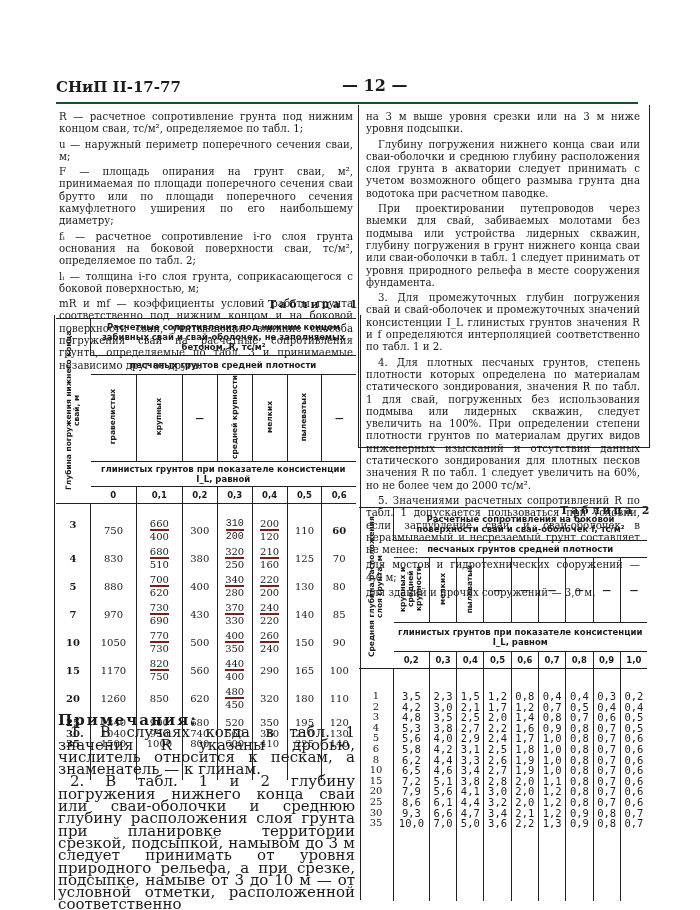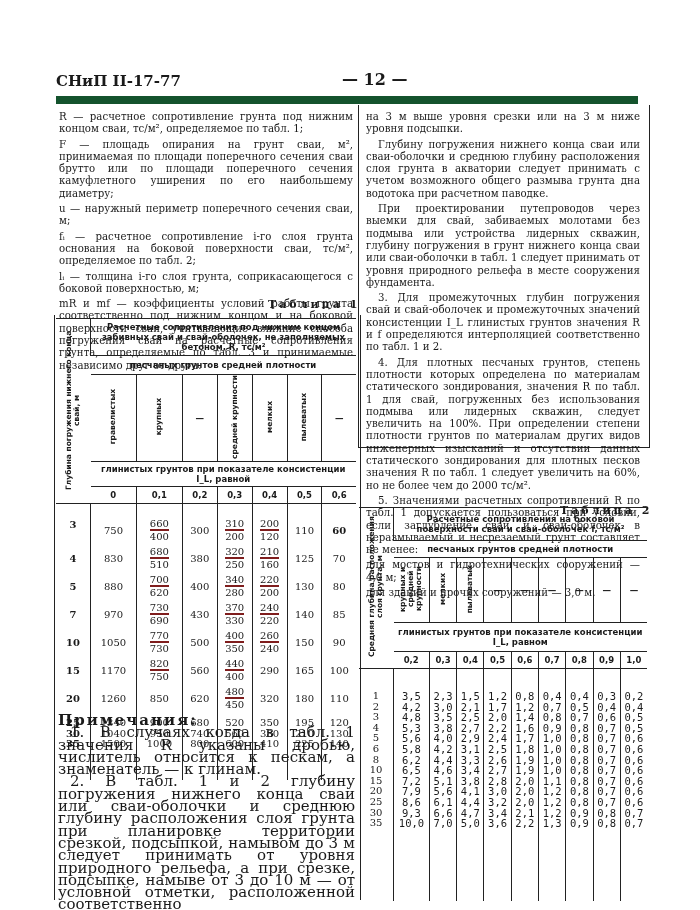--- a/index.html
+++ b/index.html
@@ -1,18 +1,18 @@
 <!DOCTYPE html>
 <html><head>
 <meta charset="utf-8">
 <style>
   html,body{margin:0;padding:0;background:#fff;}
   body{width:700px;height:910px;position:relative;overflow:hidden;color:#1a1a1a;
        font-family:"DejaVu Serif","Liberation Serif",serif;}
-  .hdr{position:absolute;left:56px;top:70px;width:582px;height:26px;border-bottom:8px solid #14532d;}
+  .hdr{position:absolute;left:56px;top:76px;width:582px;height:26px;border-bottom:2px solid #14532d;}
   .hdr-title{position:absolute;left:0;top:2px;font-weight:bold;font-size:15px;}
   .hdr-page{position:absolute;left:286px;top:0px;font-weight:bold;font-size:16px;}
   .col{position:absolute;font-size:10.2px;line-height:12.3px;text-align:justify;}
   .colL{left:56px;top:108px;width:300px;}
   .colR{left:363px;top:108px;width:280px;}
   .col p{margin:3px;}
   .ind{text-indent:12px;}
   .boxR{position:absolute;left:358px;top:105px;width:290px;height:342px;border-left:1.5px solid #222;border-right:1.5px solid #222;border-bottom:1.5px solid #222;}
   .boxL{position:absolute;left:54px;top:315px;width:305px;height:585px;border-left:1.5px solid #222;border-right:1.5px solid #222;}
   .tcap{position:absolute;font-weight:bold;font-size:11px;letter-spacing:3px;}
@@ -39,22 +39,22 @@
 </head>
 <body>
 
 <div class="hdr">
   <span class="hdr-title">СНиП II-17-77</span>
   <span class="hdr-page">— 12 —</span>
 </div>
 
 <div class="col colL">
   <p>R — расчетное сопротивление грунта под нижним концом сваи, тс/м², определяемое по табл. 1;</p>
+  <p>u — наружный периметр поперечного сечения сваи, м;</p>
   <p>F — площадь опирания на грунт сваи, м², принимаемая по площади поперечного сечения сваи брутто или по площади поперечного сечения камуфлетного уширения по его наибольшему диаметру;</p>
-  <p>u — наружный периметр поперечного сечения сваи, м;</p>
   <p>fᵢ — расчетное сопротивление i-го слоя грунта основания на боковой поверхности сваи, тс/м², определяемое по табл. 2;</p>
   <p>lᵢ — толщина i-го слоя грунта, соприкасающегося с боковой поверхностью, м;</p>
   <p>mR и mf — коэффициенты условий работы грунта соответственно под нижним концом и на боковой поверхности сваи, учитывающие влияние способа погружения свай на расчетные сопротивления грунта, определяемые по табл. 3 и принимаемые независимо друг от друга.</p>
 </div>
 
 <div class="tcap" style="left:268px;top:298px;">Таблица 1</div>
 <div class="boxL"></div>
 
 <table class="t1">
   <tbody>
@@ -88,21 +88,21 @@
     <td class="bb hd">0,5</td>
     <td class="bb hd">0,6</td>
   </tr>
   </tbody>
     <tbody id="t1body">
       <tr>
         <td style="height: 40px; font-weight: bold;">3</td>
         <td style="padding-top: 12px;">750</td>
         <td style="padding-top: 12px;"><span class="frac"><span>660</span><span>400</span></span></td>
         <td style="padding-top: 12px;">300</td>
-        <td style="padding-top: 12px;"><span class="frac"><span>310</span><span>200</span></span></td>
+        <td style="padding-top: 12px; font-family: Liberation Mono, monospace;"><span class="frac"><span>310</span><span>200</span></span></td>
         <td style="padding-top: 12px;"><span class="frac"><span>200</span><span>120</span></span></td>
         <td style="padding-top: 12px;">110</td>
         <td style="padding-top: 12px; font-weight: bold;">60</td>
       </tr>
       <tr>
         <td style="height: 28px; font-weight: bold;">4</td>
         <td>830</td>
         <td><span class="frac"><span>680</span><span>510</span></span></td>
         <td>380</td>
         <td><span class="frac"><span>320</span><span>250</span></span></td>

